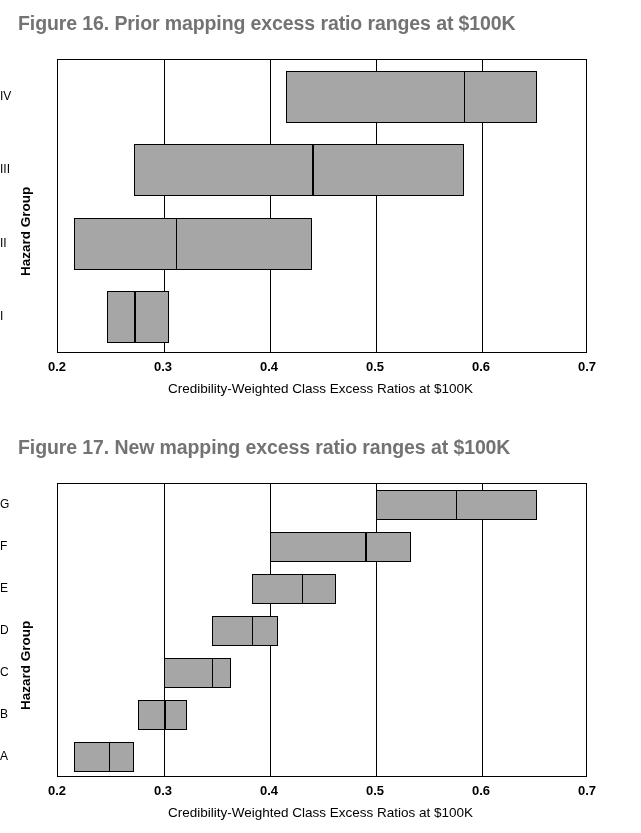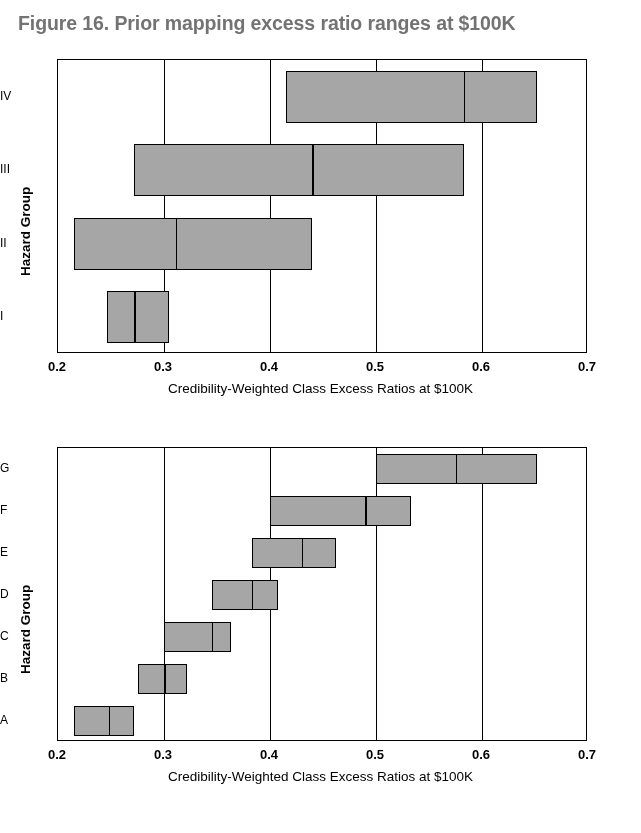--- a/index.html
+++ b/index.html
@@ -137,20 +137,21 @@
         <div class="xtick" style="left: 481px; top: 323px;">0.6</div>
         <div class="xtick" style="left: 587px; top: 323px;">0.7</div>
         <div class="ylabel-tick" style="width: 57px; left: 0px; top: 59.75px;">IV</div>
         <div class="ylabel-tick" style="width: 57px; left: 0px; top: 133.25px;">III</div>
         <div class="ylabel-tick" style="width: 57px; left: 0px; top: 206.75px;">II</div>
         <div class="ylabel-tick" style="width: 57px; left: 0px; top: 280.25px;">I</div>
       </div>
   </div>
 
   <div class="fig-block" id="fig17">
+    <div class="fig-title">Figure 17.  New mapping excess ratio ranges at $100K</div>
     <div class="chart-area">
       <div class="plot" id="plot17" style="left:57px; top:23px; width:530px; height:294px;">
           <div class="gridline" style="left: 106px;"></div>
           <div class="gridline" style="left: 212px;"></div>
           <div class="gridline" style="left: 318px;"></div>
           <div class="gridline" style="left: 424px;"></div>
           <div class="box" style="left: 318px; width: 161.12px; top: 6px; height: 30px;"></div>
           <div class="median" style="left: 397.5px; top: 6px; height: 30px;"></div>
           <div class="box" style="left: 212px; width: 140.98px; top: 48px; height: 30px;"></div>
           <div class="median" style="left: 307.4px; top: 48px; height: 30px;"></div>

